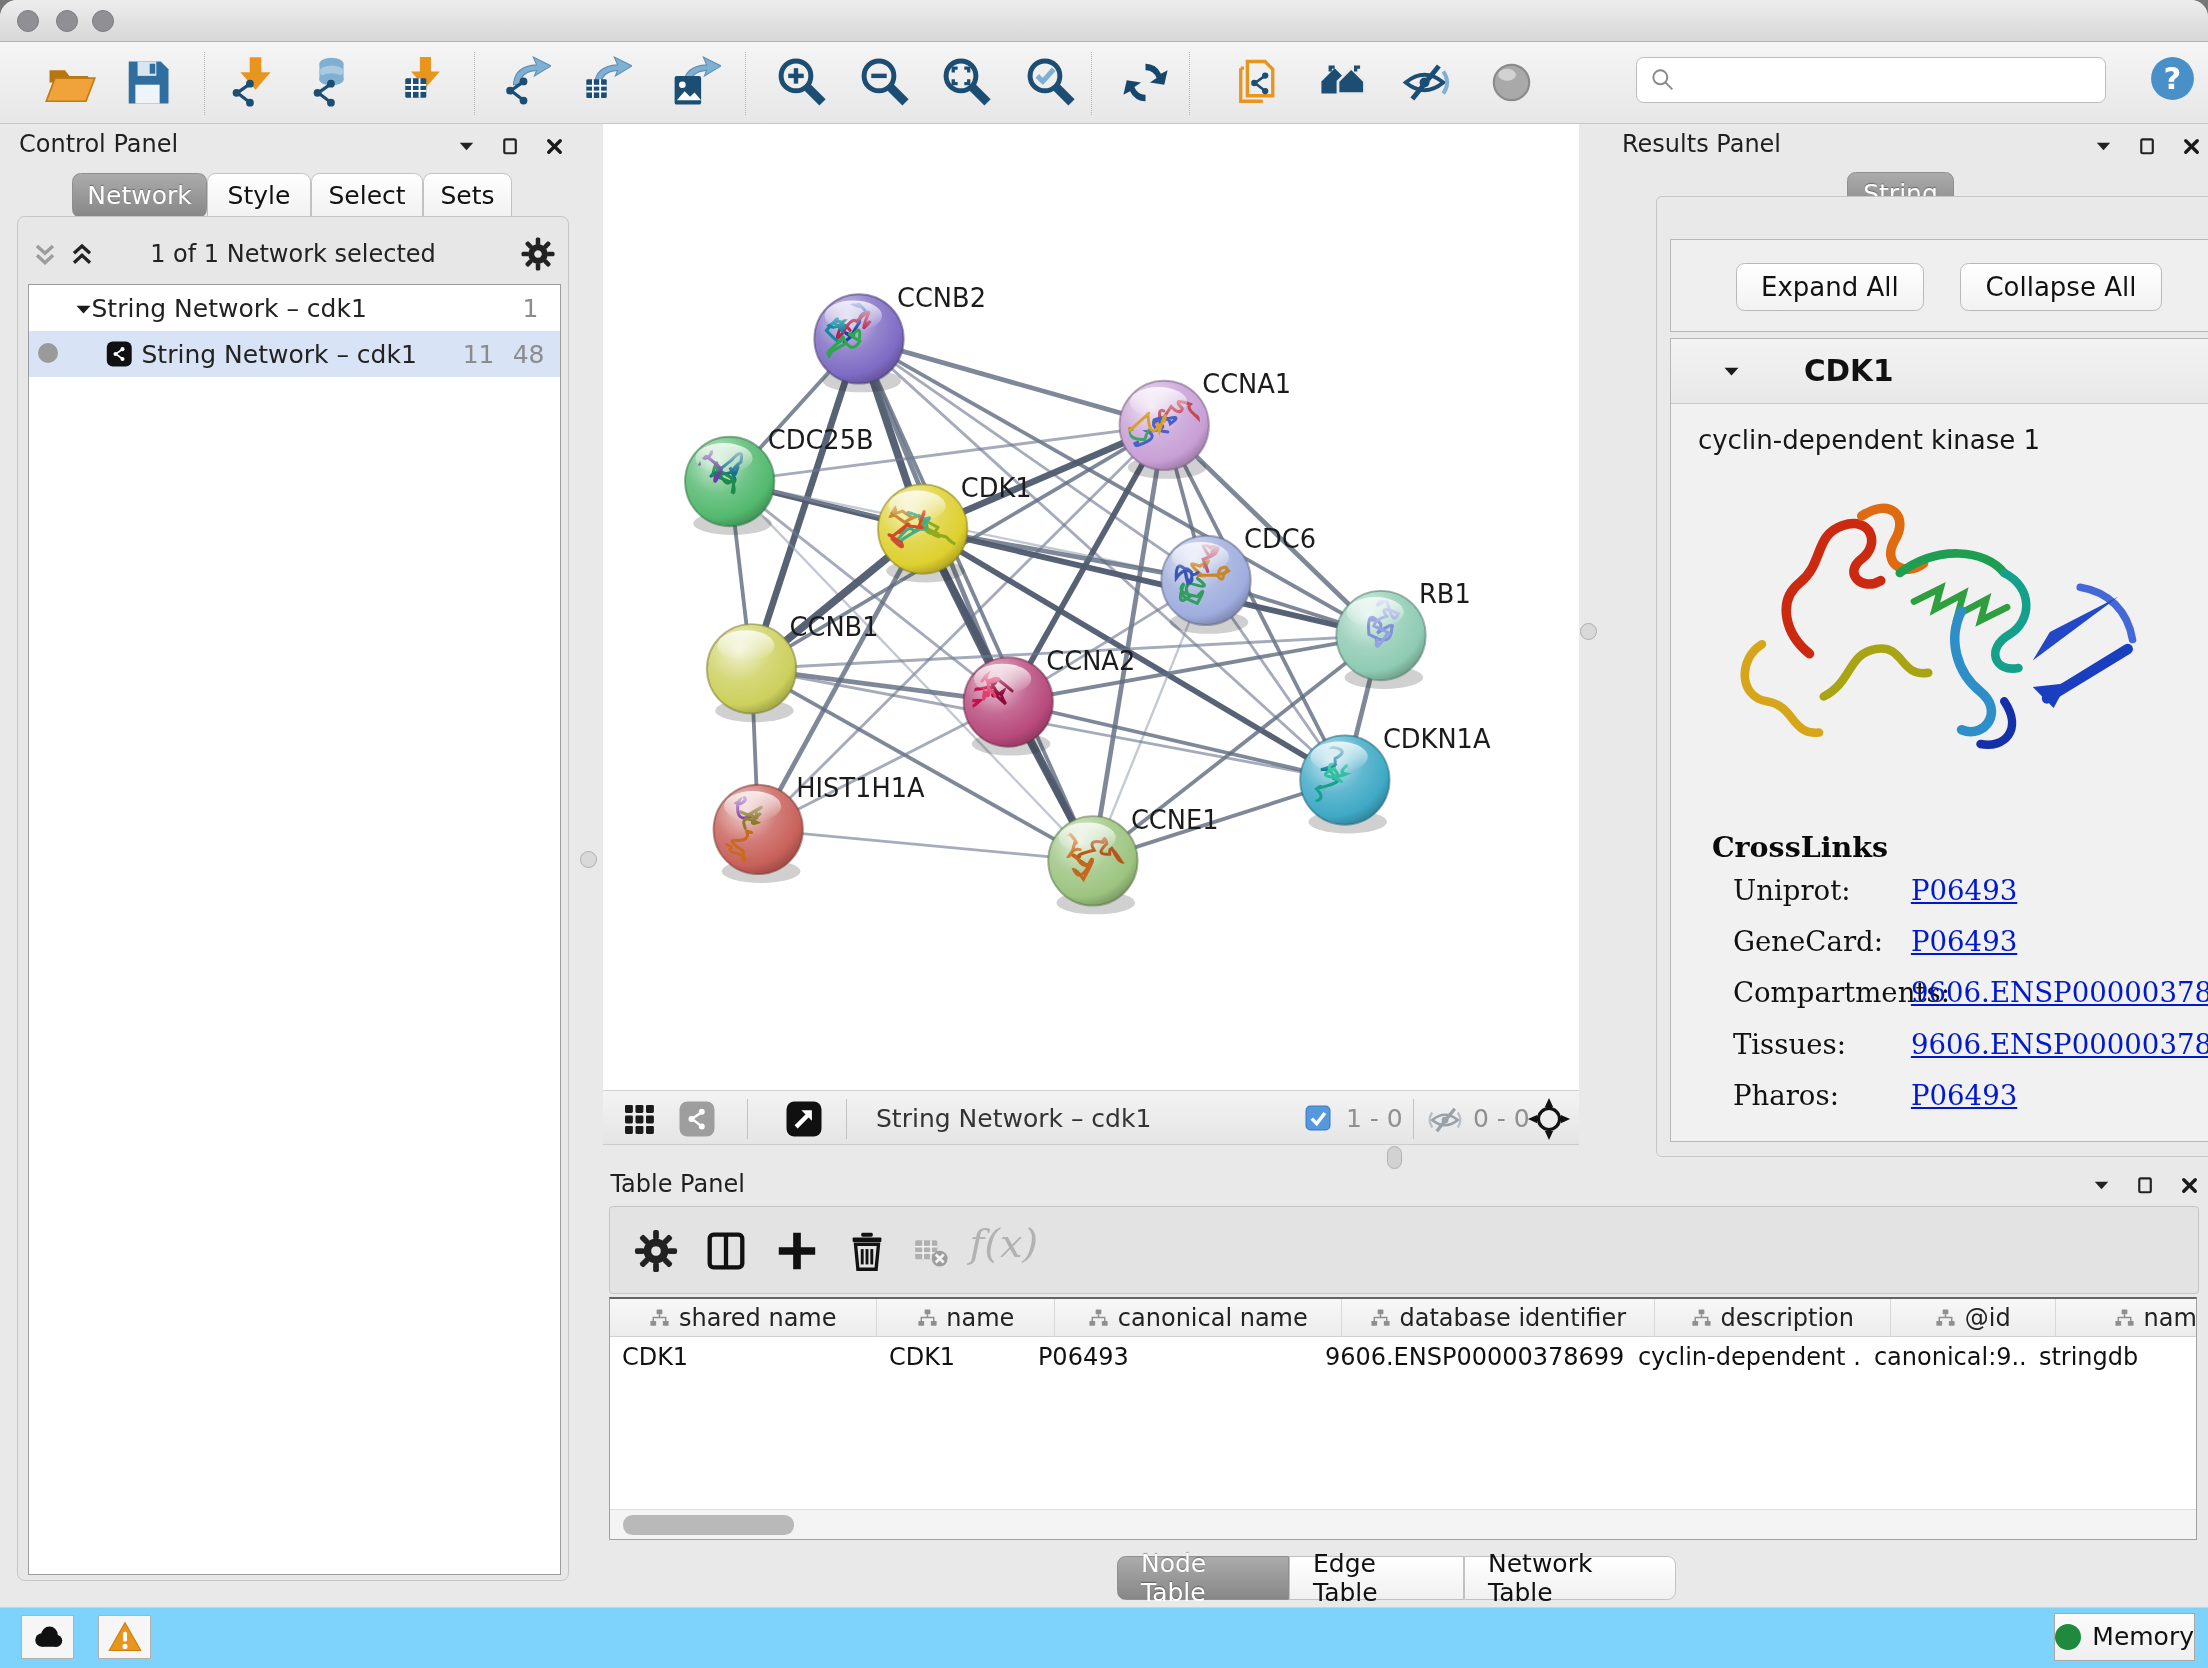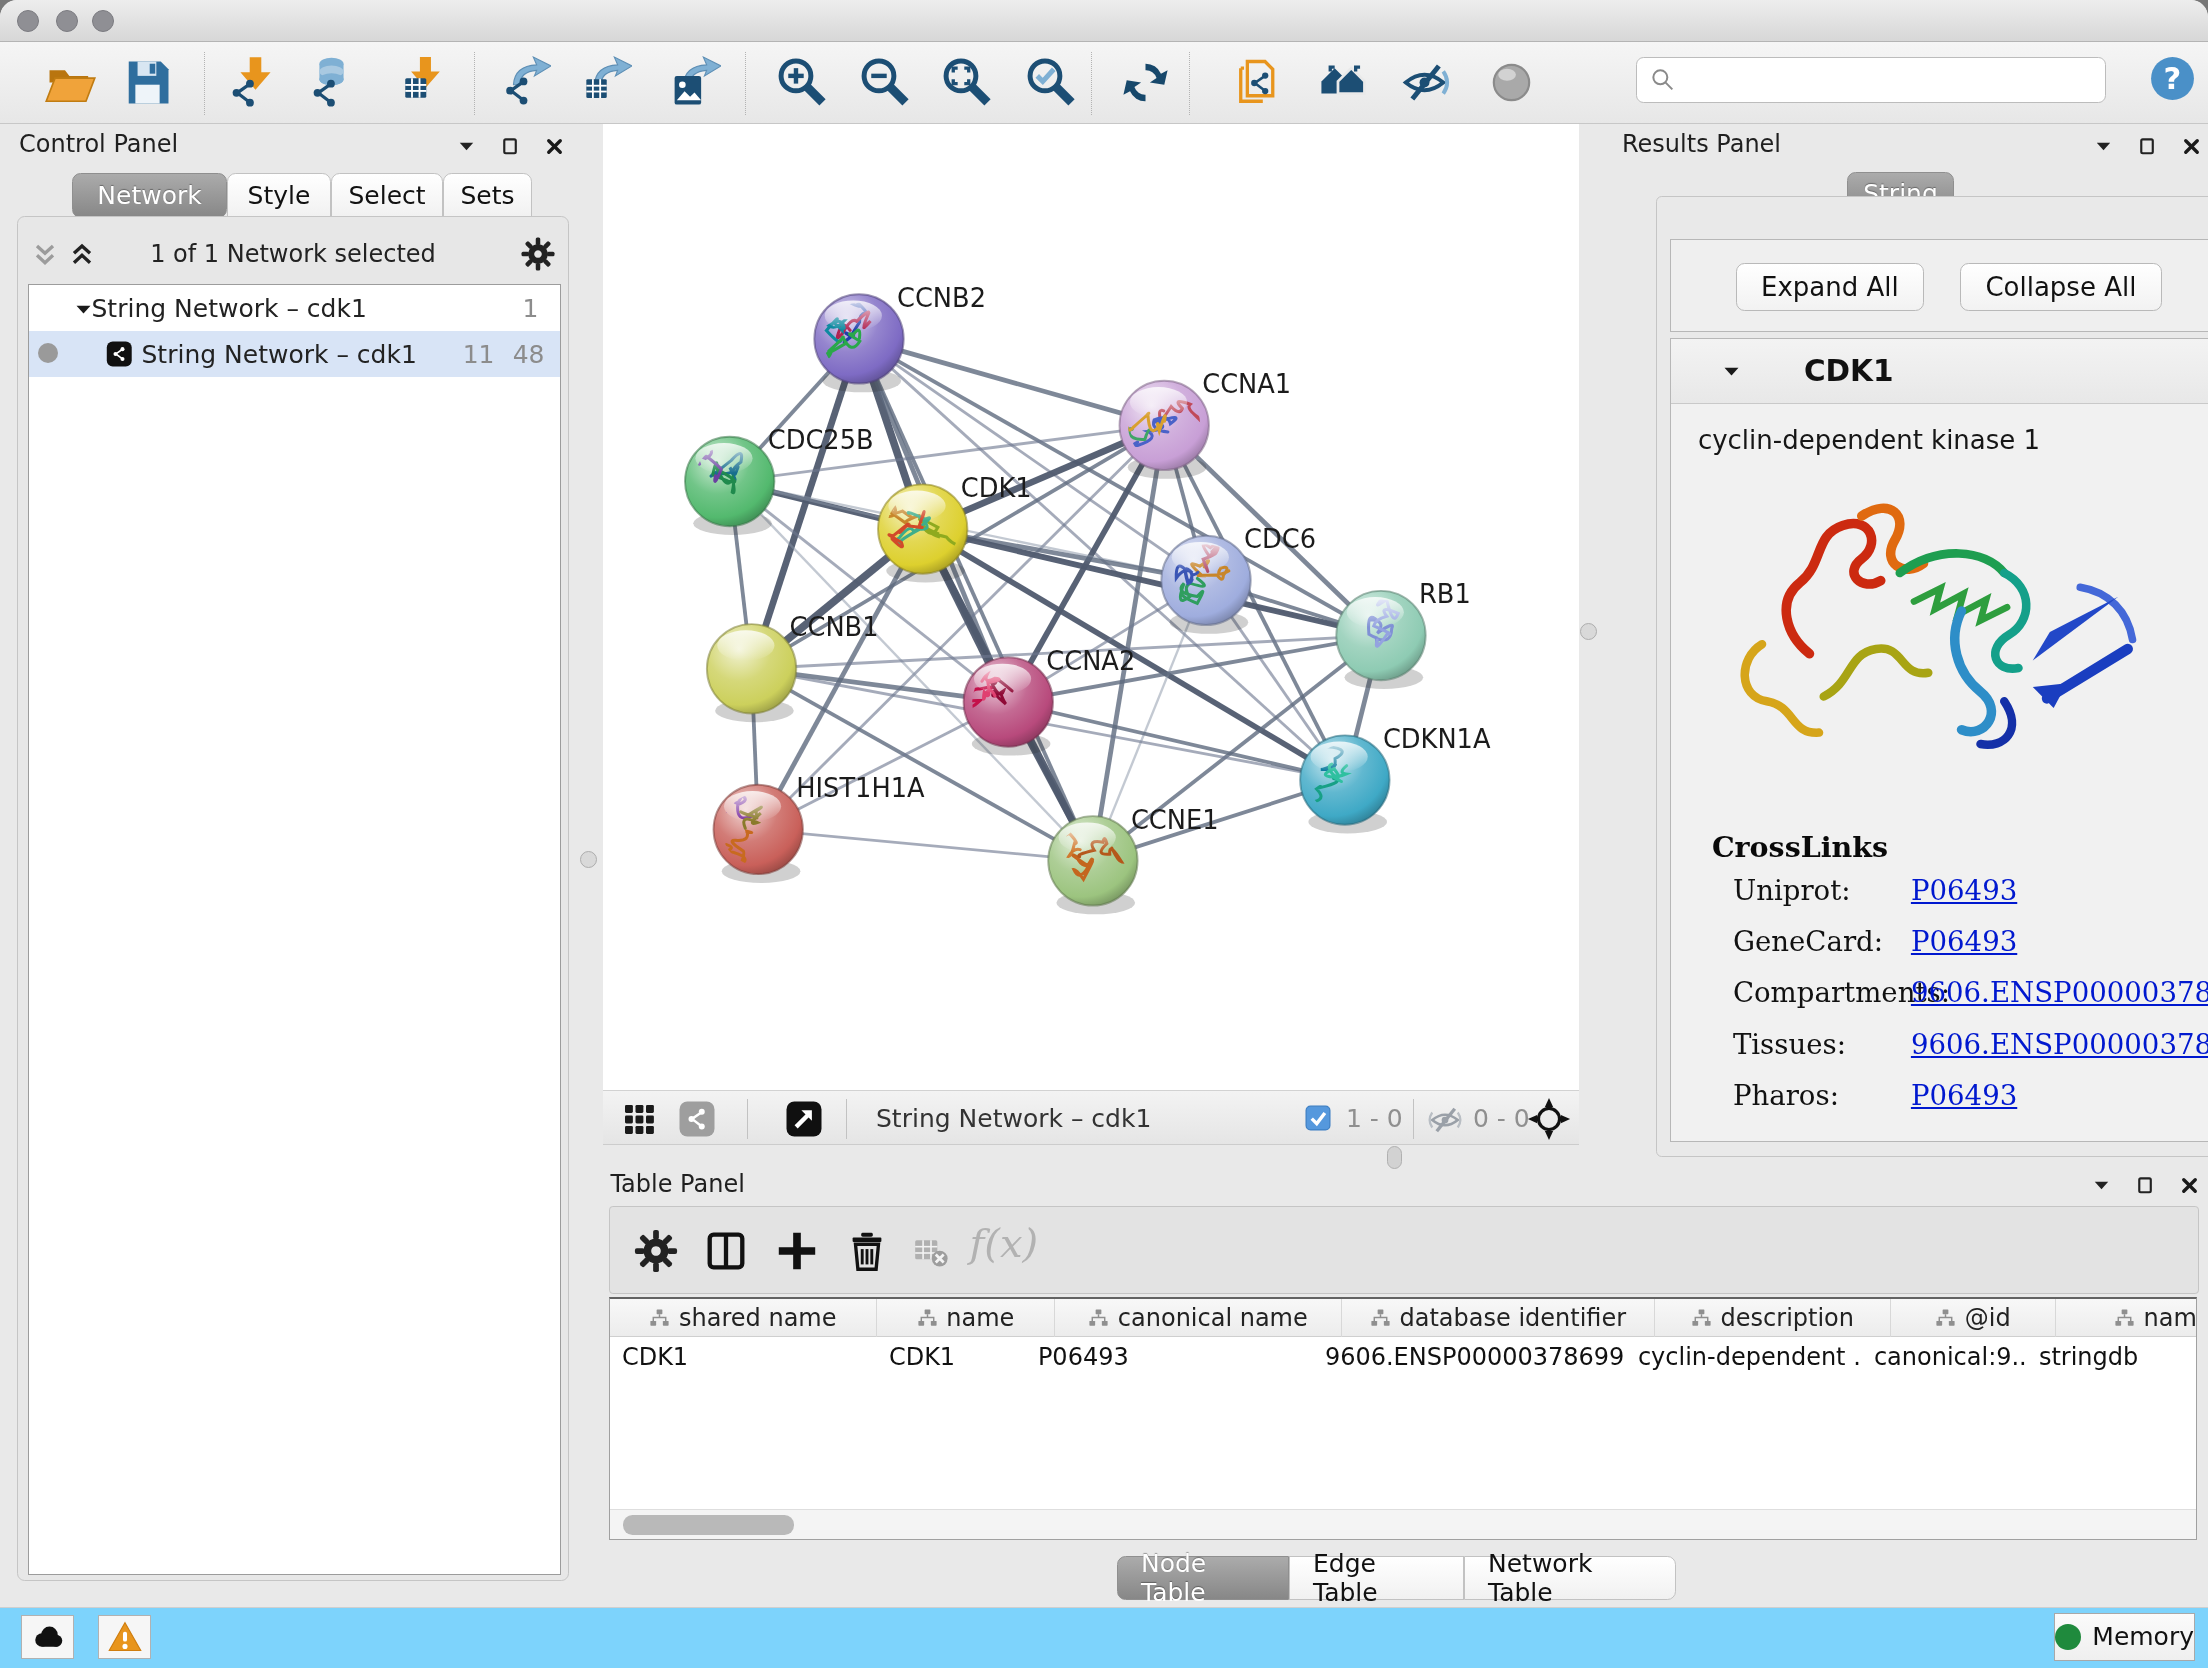--- a/index.html
+++ b/index.html
@@ -343,21 +343,21 @@
             <rect x="11" y="9" width="24" height="29" rx="3" fill="none" stroke="#222" stroke-width="4.5"></rect>
           </svg></span>
       <span class="wbtn"><svg viewBox="0 0 48 48">
             <g stroke="#1a1a1a" stroke-width="7" stroke-linecap="round">
               <line x1="12" y1="12" x2="36" y2="36"></line>
               <line x1="36" y1="12" x2="12" y2="36"></line>
             </g>
           </svg></span>
     </div>
     <div class="abs" style="left:72px; top:49px; display:flex">
-      <div class="tab selected" style="width:155px">Network</div>
+      <div class="tab selected" style="width:135px">Network</div>
       <div class="tab" style="width:104px">Style</div>
       <div class="tab" style="width:112px">Select</div>
       <div class="tab" style="width:89px">Sets</div>
     </div>
     <div class="cp-pane">
       <div class="cp-row">
         <span class="cicon" style="left:11.4px; top:3.8px"><svg viewBox="0 0 48 48">
               <g stroke="#9c9c9c" stroke-width="5" fill="none">
                 <path d="M12 12 l12 11 12-11"></path>
                 <path d="M12 26 l12 11 12-11"></path>

